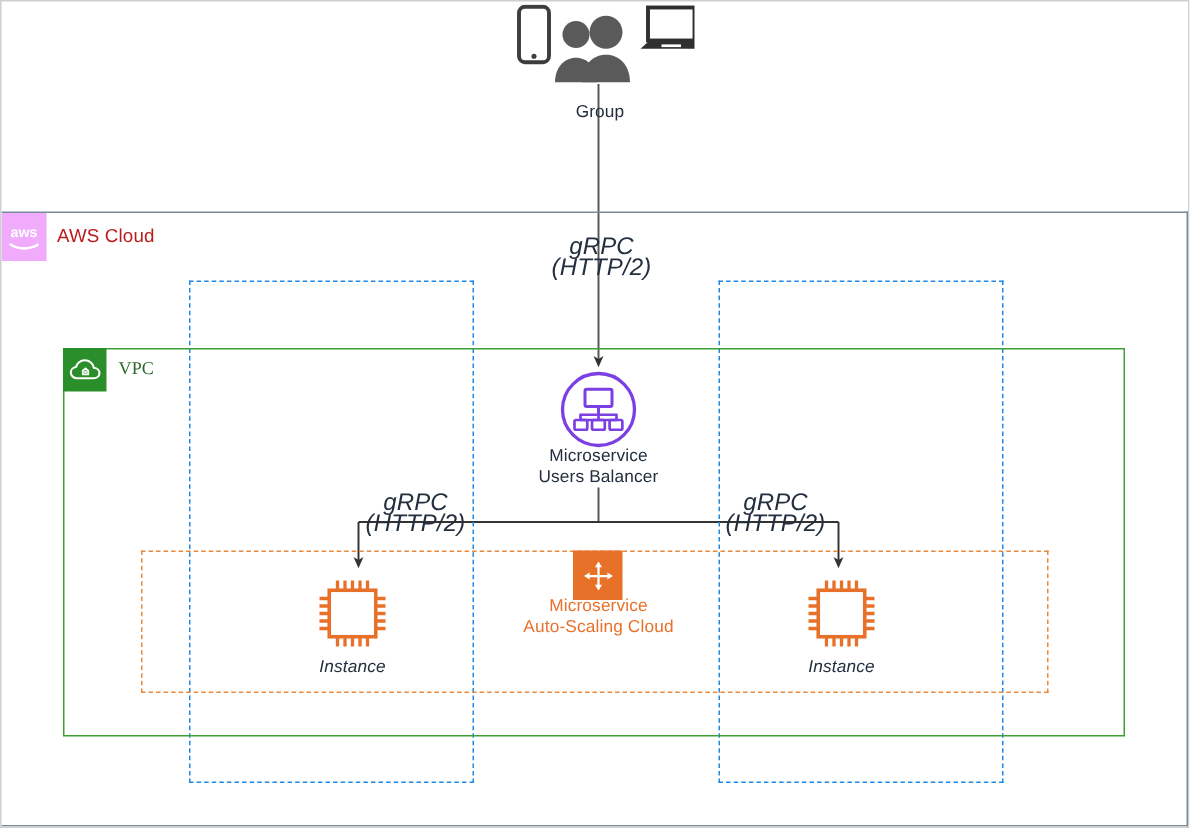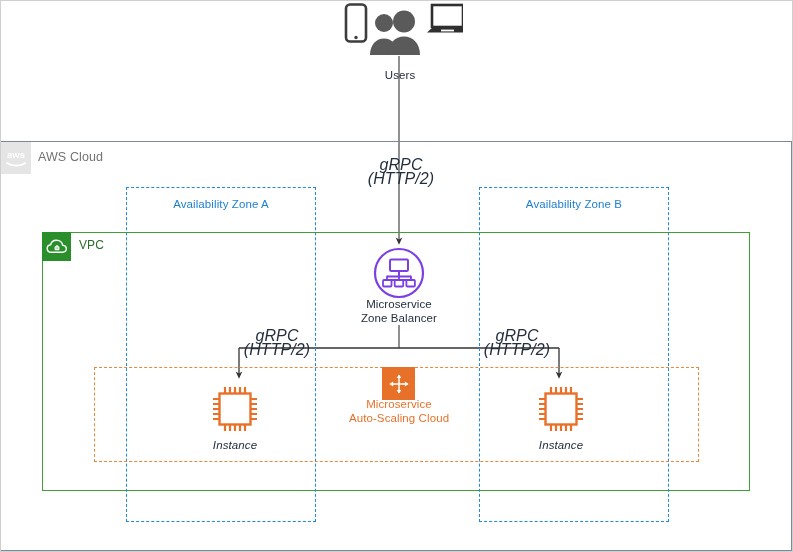--- a/index.html
+++ b/index.html
@@ -39,28 +39,28 @@
   #aws-cloud-box {
     left: 0px; top: 140px;
     width: 791px; height: 410px;
     border: 1.5px solid #7a8a99;
     border-left: none;
     background: transparent;
   }
   #aws-cloud-logo {
     left: 0px; top: 141px;
     width: 30px; height: 32px;
-    background: #e5e5e5;
+    background: #f0abfc;
     display: flex; flex-direction: column;
     align-items: center; justify-content: center;
   }
   #aws-cloud-logo svg { display:block; }
   #aws-cloud-label {
     left: 37px; top: 150px;
-    font-size: 12.5px; color: #737373;
+    font-size: 12.5px; color: #b91c1c;
     text-align: left;
   }
 
   .az-box {
     border: 1.6px dashed #1e88e5;
     background: transparent;
     top: 186px; height: 335px;
   }
   #az-a-box { left: 125px; width: 190px; }
   #az-b-box { left: 478px; width: 190px; }
@@ -81,20 +81,21 @@
   #vpc-logo {
     left: 41px; top: 231px;
     width: 29px; height: 29px;
     background: #2a8f2a;
     display:flex; align-items:center; justify-content:center;
   }
   #vpc-label {
     left: 78px; top: 238px;
     font-size: 12px; color: #2b6a2b;
     text-align: left;
+    font-family: Liberation Serif, serif;
   }
 
   #asg-box {
     left: 93px; top: 366px;
     width: 605px; height: 95px;
     border: 1.8px dashed #e8883a;
     background: transparent;
   }
 
   
@@ -171,24 +172,22 @@
   <div id="aws-cloud-logo" class="abs">
     <svg width="24" height="22" viewBox="0 0 24 22" aria-hidden="true">
       <text x="12" y="11" fill="#ffffff" font-size="9.5" font-family="Liberation Sans, sans-serif" font-weight="bold" text-anchor="middle">aws</text>
       <path d="M3,16 C8,19.4 16,19.4 21,16.2" stroke="#ffffff" stroke-width="1.7" fill="none" stroke-linecap="round"></path>
       <path d="M21.6,15.2 L21.2,17.6 L19.1,16.6 Z" fill="#ffffff"></path>
     </svg>
   </div>
   <div id="aws-cloud-label" class="lbl">AWS Cloud</div>
 
   <div id="az-a-box" class="abs az-box"></div>
-  <div id="az-a-label" class="lbl az-label">Availability Zone A</div>
 
   <div id="az-b-box" class="abs az-box"></div>
-  <div id="az-b-label" class="lbl az-label">Availability Zone B</div>
 
   <div id="vpc-box" class="abs"></div>
   <div id="vpc-logo" class="abs">
     <svg width="22" height="18" viewBox="0 0 22 18" aria-hidden="true">
       <path d="M5.6,14.2 C3,14.2 1.2,12.5 1.2,10.4 C1.2,8.5 2.7,6.9 4.7,6.7
                C5.2,4.1 7.6,2.2 10.5,2.2 C13.6,2.2 16.2,4.4 16.6,7.2
                C18.7,7.4 20.3,9 20.3,10.8 C20.3,12.7 18.6,14.2 16.4,14.2 Z" fill="none" stroke="#ffffff" stroke-width="1.4" stroke-linejoin="round"></path>
       <path d="M9.2,11.6 L9.2,9.2 L11,7.7 L12.8,9.2 L12.8,11.6 Z" fill="none" stroke="#ffffff" stroke-width="1.25" stroke-linejoin="round"></path>
       <circle cx="11" cy="10" r="0.9" fill="#ffffff"></circle>
     </svg>
@@ -213,40 +212,40 @@
         <path d="M51,52 C51,40.5 58,33.5 67,33.5 C76,33.5 83,40.5 83,52 Z"></path>
       </g>
 
       <g>
         <rect x="95" y="2" width="31" height="22" fill="none" stroke="#2f2f2f" stroke-width="2.6"></rect>
         <path d="M90,29.5 L131,29.5 L126,25 L95,25 Z" fill="#2f2f2f"></path>
         <rect x="104" y="26.6" width="13" height="1.8" fill="#ffffff"></rect>
       </g>
     </svg>
   </div>
-  <div id="users-label" class="lbl">Users</div>
+  <div id="users-label" class="lbl">Group</div>
 
   <div id="grpc-top" class="lbl it"><span>gRPC</span><br><span>(HTTP/2)</span></div>
 
   <div id="grpc-left" class="lbl it"><span>gRPC</span><br><span>(HTTP/2)</span></div>
 
   <div id="grpc-right" class="lbl it"><span>gRPC</span><br><span>(HTTP/2)</span></div>
 
   <div id="lb-icon" class="abs">
     <svg width="52" height="52" viewBox="0 0 52 52" aria-hidden="true">
       <circle cx="26" cy="26" r="24" fill="none" stroke="#7b3fe4" stroke-width="2.2"></circle>
       <rect x="17" y="12.5" width="18" height="11.5" rx="1.2" fill="none" stroke="#7b3fe4" stroke-width="2"></rect>
       <path d="M26,24 L26,29 M14,33 L38,33 M14,33 L14,29.5 M26,33 L26,29.5 M38,33 L38,29.5" stroke="#7b3fe4" stroke-width="1.8" fill="none" stroke-linecap="round"></path>
       <path d="M26,24 L26,29 M14,29.5 L38,29.5" stroke="#7b3fe4" stroke-width="1.8" fill="none"></path>
       <rect x="10" y="33" width="8.5" height="6.5" rx="1" fill="none" stroke="#7b3fe4" stroke-width="1.8"></rect>
       <rect x="21.7" y="33" width="8.5" height="6.5" rx="1" fill="none" stroke="#7b3fe4" stroke-width="1.8"></rect>
       <rect x="33.4" y="33" width="8.5" height="6.5" rx="1" fill="none" stroke="#7b3fe4" stroke-width="1.8"></rect>
     </svg>
   </div>
-  <div id="lb-label" class="lbl"><span>Microservice</span><br><span>Zone Balancer</span></div>
+  <div id="lb-label" class="lbl"><span>Microservice</span><br><span>Users Balancer</span></div>
 
   <div id="asg-icon" class="abs">
     <svg width="24" height="24" viewBox="0 0 24 24" aria-hidden="true">
       <path d="M12,4 L12,20 M4,12 L20,12" stroke="#ffffff" stroke-width="1.5" fill="none" stroke-linecap="round"></path>
       <path d="M12,2.4 L14.4,6.1 L9.6,6.1 Z" fill="#ffffff"></path>
       <path d="M12,21.6 L9.6,17.9 L14.4,17.9 Z" fill="#ffffff"></path>
       <path d="M2.4,12 L6.1,9.6 L6.1,14.4 Z" fill="#ffffff"></path>
       <path d="M21.6,12 L17.9,14.4 L17.9,9.6 Z" fill="#ffffff"></path>
     </svg>
   </div>

